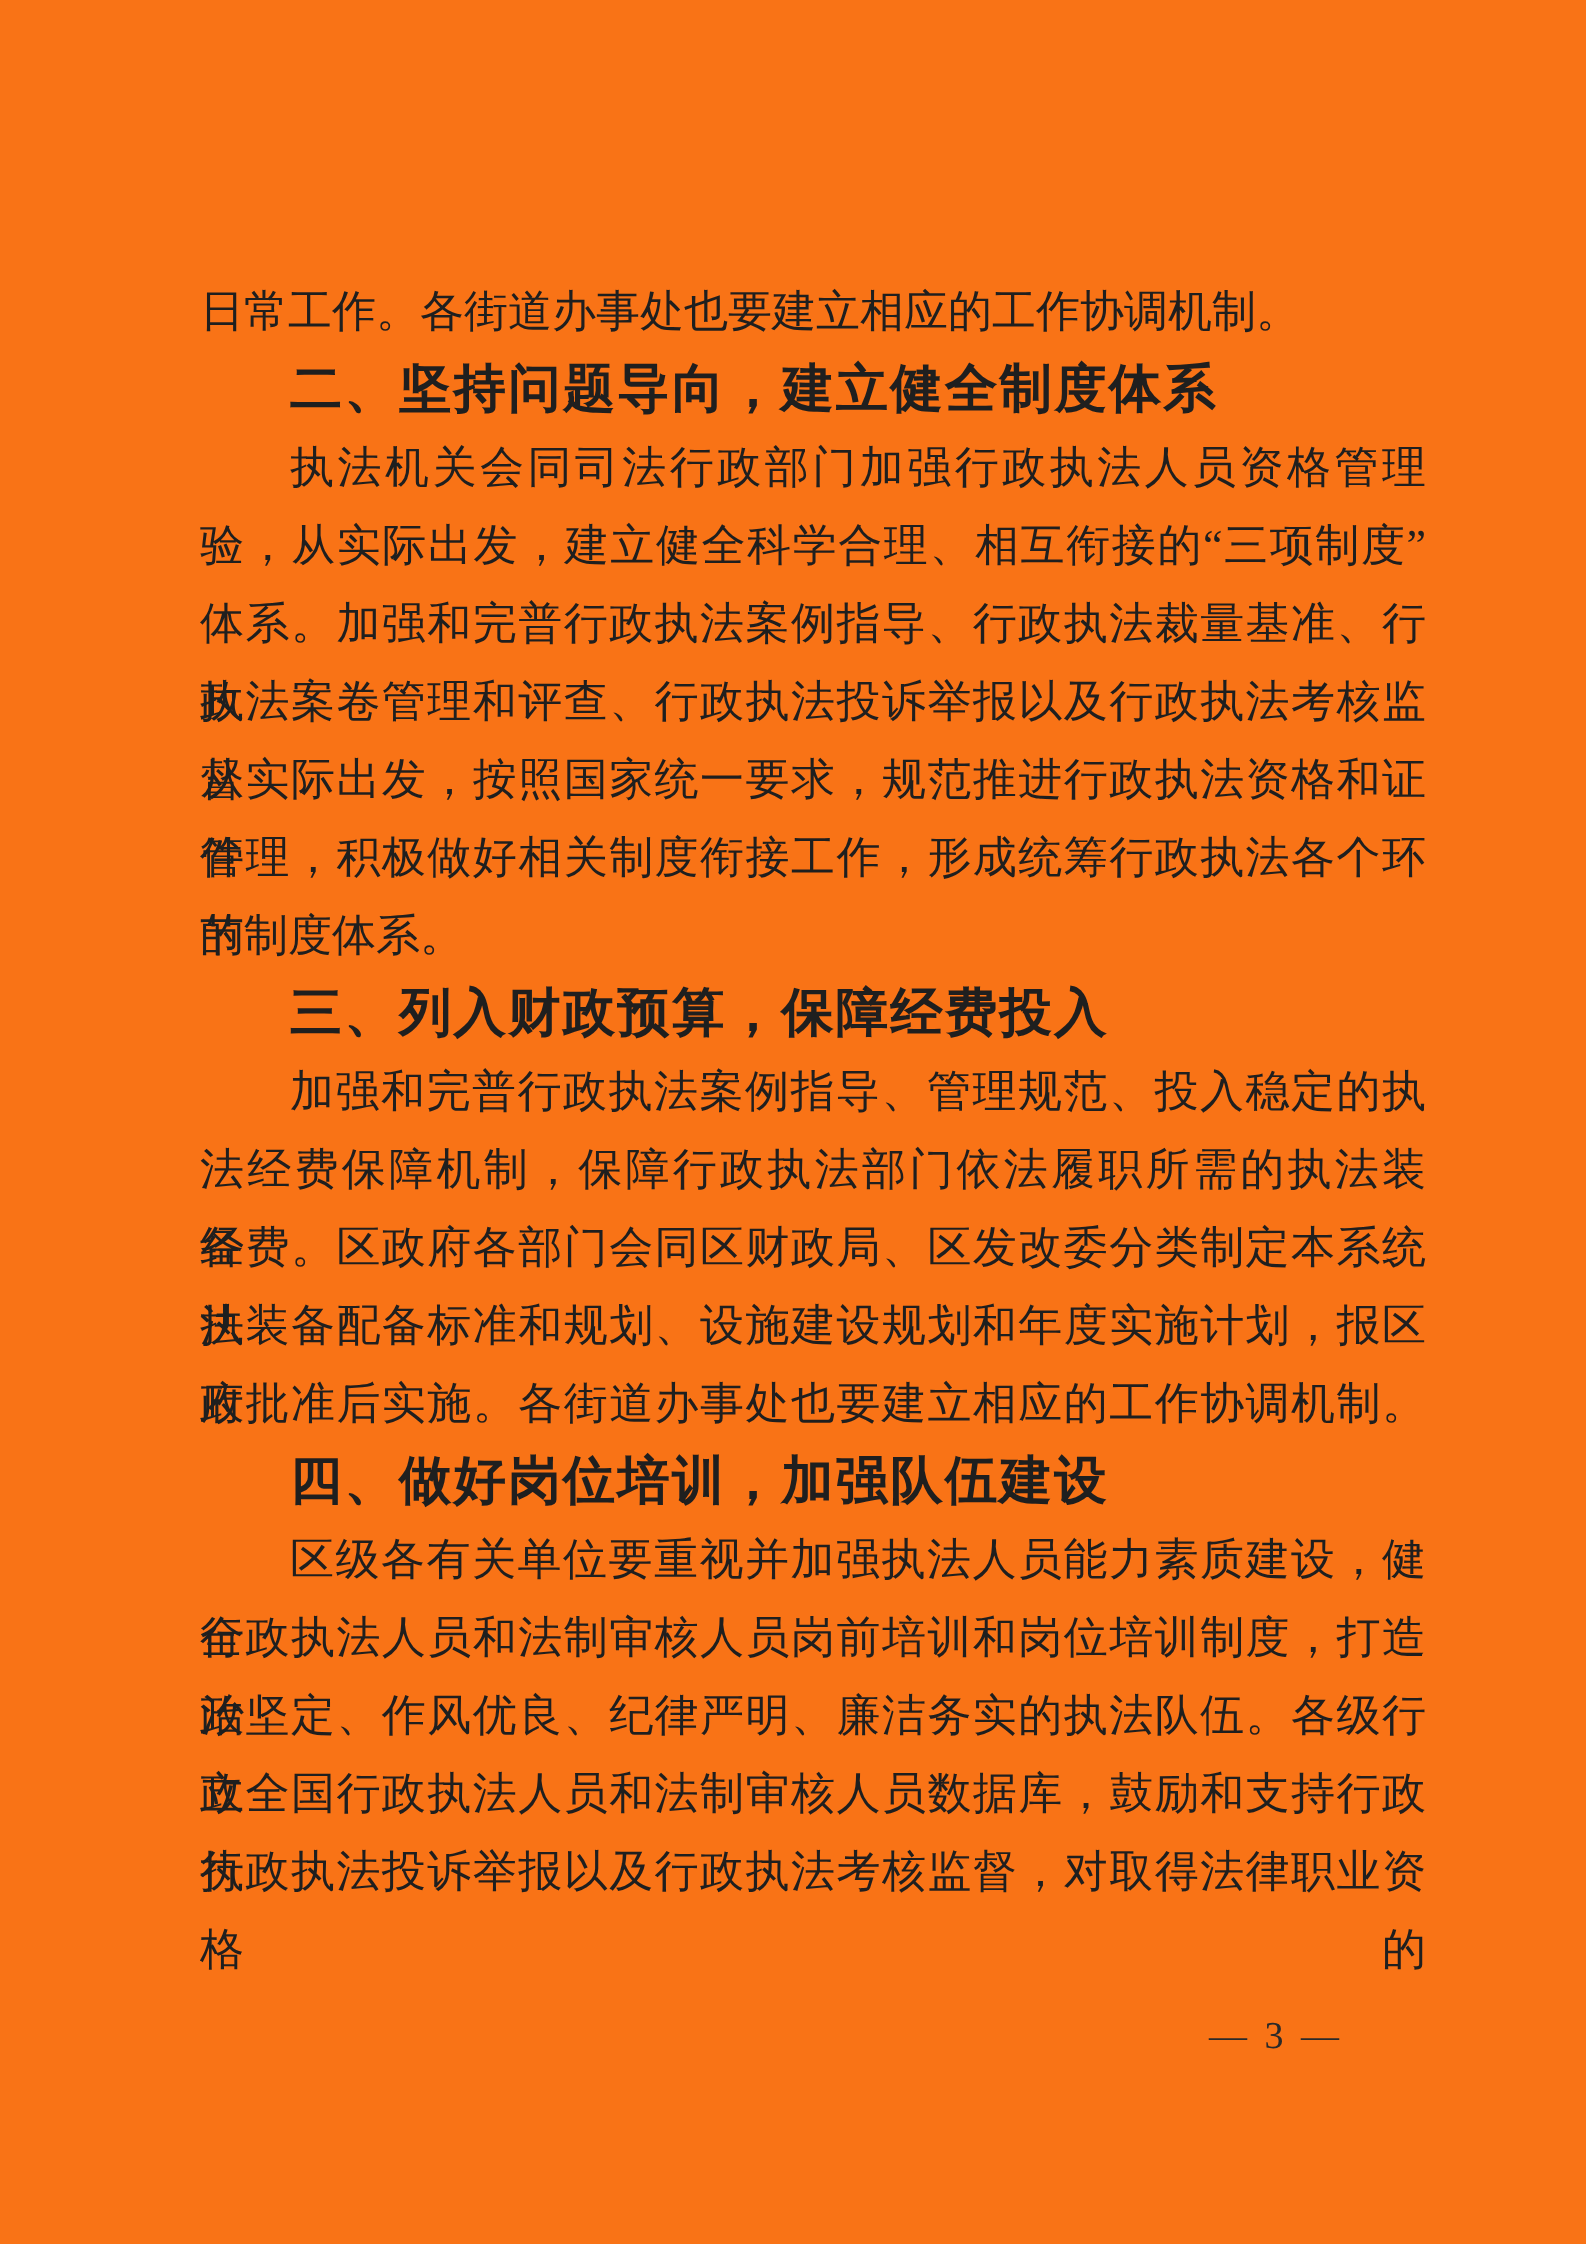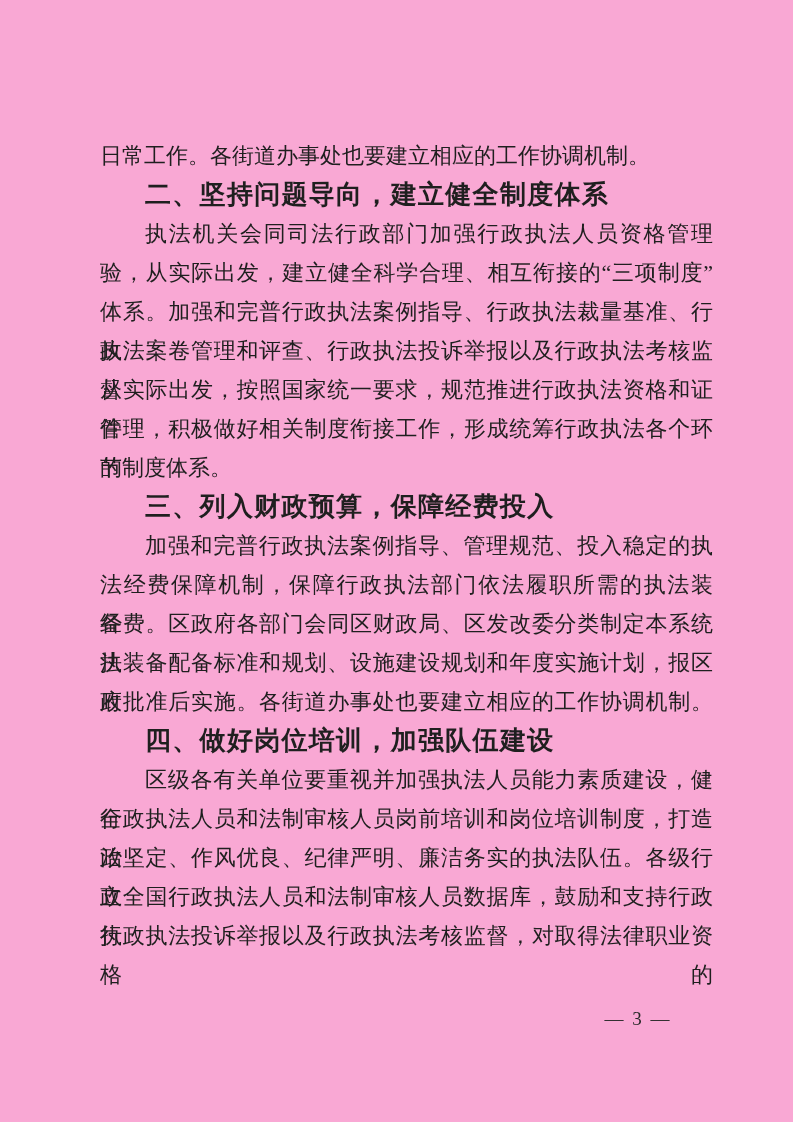--- a/index.html
+++ b/index.html
@@ -4,21 +4,21 @@
 <style>
   html, body {
     margin: 0;
     padding: 0;
     background: #ffffff;
   }
   .page {
     position: relative;
     width: 793px;
     height: 1122px;
-    background: #f9a8d4;
+    background: #f97316;
     color: #1f1f1f;
     font-family: "Liberation Serif", "DejaVu Serif", serif;
     overflow: hidden;
   }
   .content {
     position: absolute;
     left: 100px;
     top: 136px;
     width: 613px;
   }

